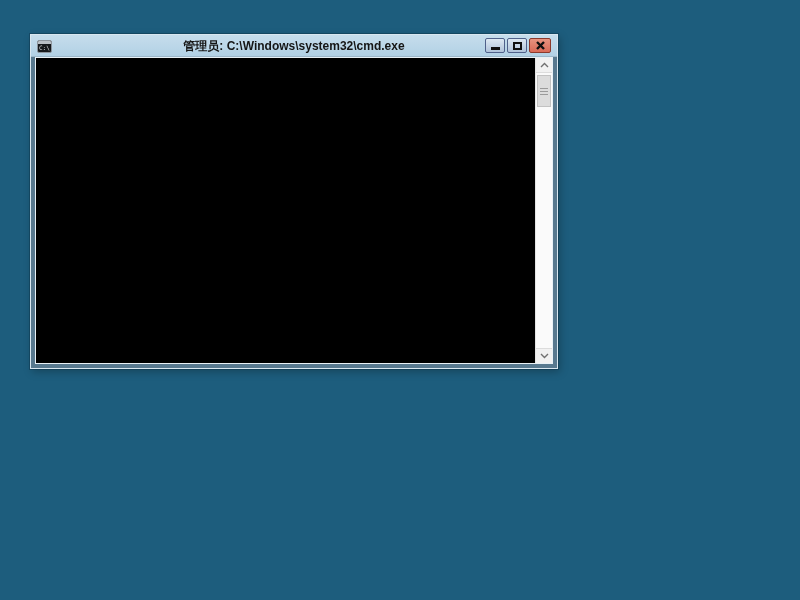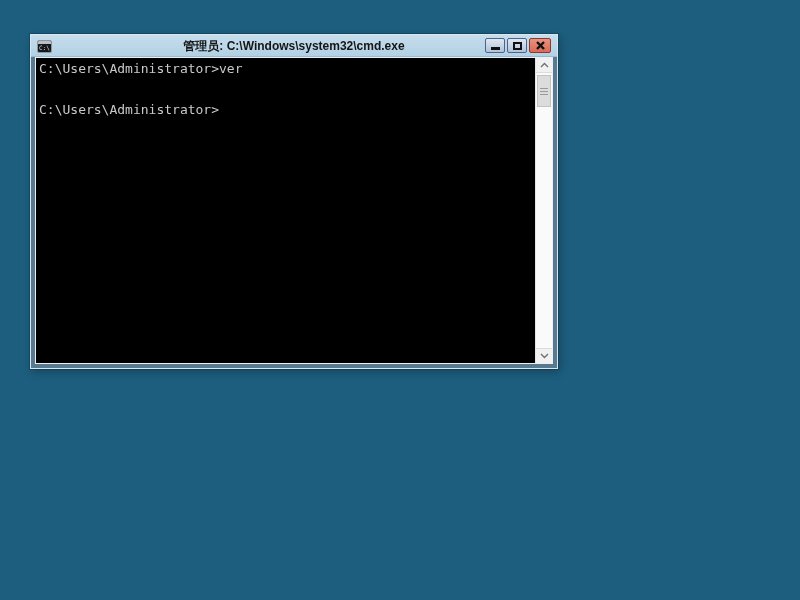--- a/index.html
+++ b/index.html
@@ -153,21 +153,21 @@
       </button>
       <button class="cap-btn close" title="close">
         <svg class="chev" width="9" height="9" viewBox="0 0 9 9">
           <path d="M1,1 L8,8 M8,1 L1,8" stroke="#101010" stroke-width="2.4"></path>
         </svg>
       </button>
     </div>
   </div>
 
   <div class="client">
-    <div class="console-text"><div class="console-line">C:\Users\Administrator&gt;ver</div><div class="console-line">&nbsp;</div><div class="console-line">&nbsp;</div><div class="console-line">C:\Users\Administrator&gt;</div></div>
+    <div class="console-text"><div class="console-line">&nbsp;</div><div class="console-line">&nbsp;</div></div>
 
     <div class="scrollbar">
       <div class="sb-btn up">
         <svg class="chev" width="9" height="6" viewBox="0 0 9 6">
           <path d="M1,5 L4.5,1.5 L8,5" fill="none" stroke="#707070" stroke-width="1.4"></path>
         </svg>
       </div>
       <div class="sb-thumb">
         <span class="grip"></span>
         <span class="grip"></span>

